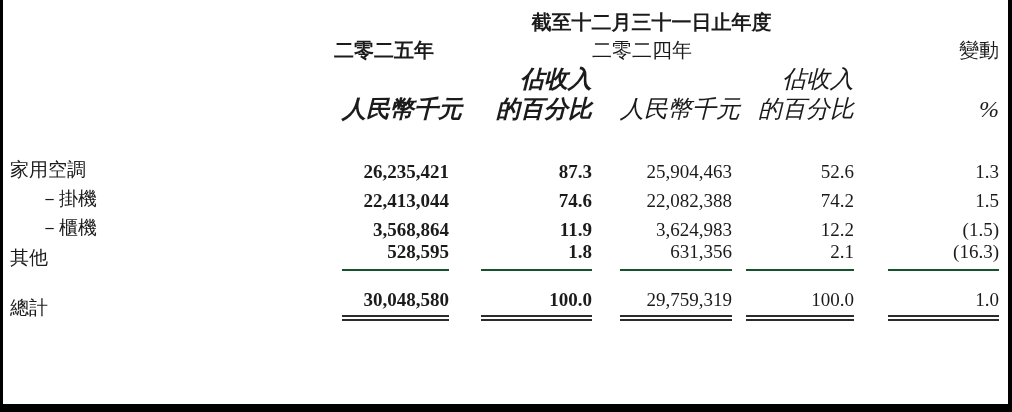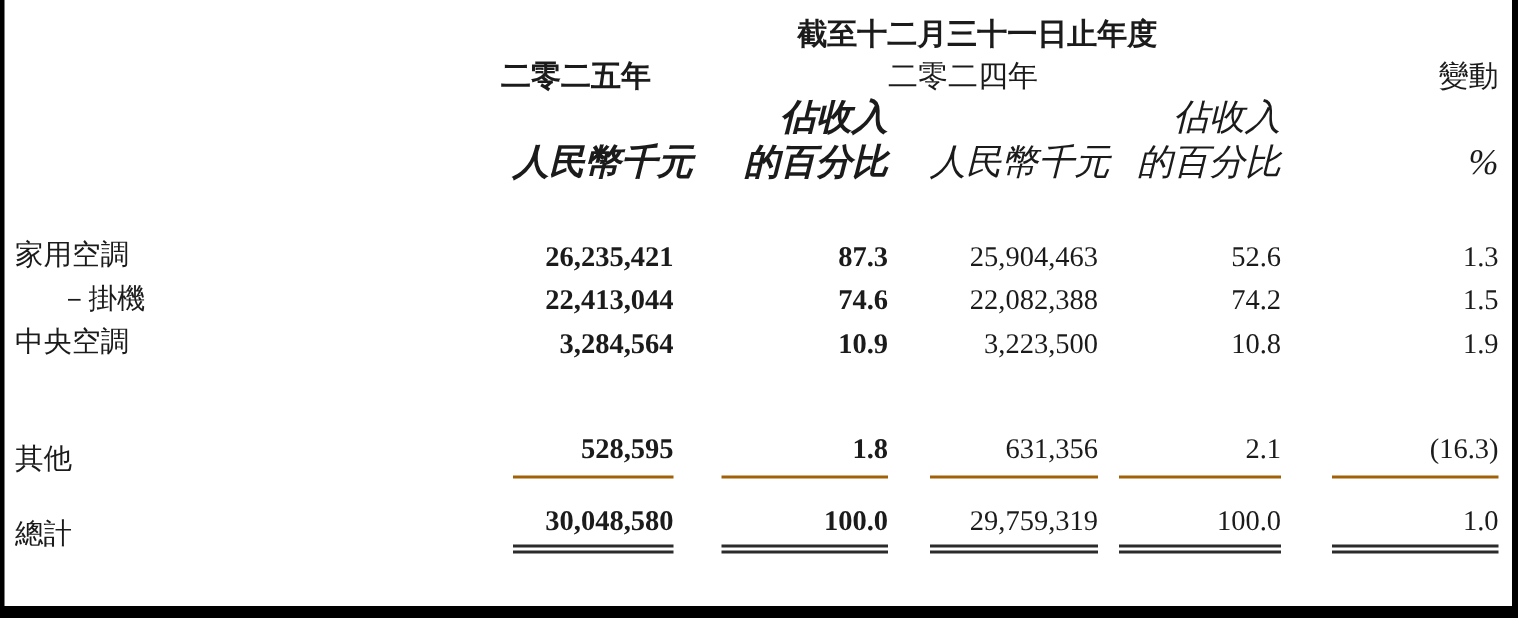--- a/index.html
+++ b/index.html
@@ -53,23 +53,22 @@
   .title-cell { text-align: center; }
   .year25 { text-align: left; }
   .year24 { text-align: left; padding-right: 90px; }
   .chg-cell { text-align: right; }
 
   .ital { font-style: italic; font-size: 24px; line-height: 1.25; }
   .b { font-weight: 700; }
 
   .cellline { display: block; text-align: right; }
   tr.ruled .cellline {
-    border-bottom: 2px solid #a16207;
+    border-bottom: 2px solid #14532d;
     padding-bottom: 6px;
-    margin-top: 48px;
   }
   tr.total-row .cellline {
     border-bottom: 6px double #2b2b2b;
     padding-bottom: 4px;
   }
   td.label { text-align: left; padding-left: 4px; }
   td.label.indent { padding-left: 34px; }
 </style>
 </head>
 <body>
@@ -130,30 +129,30 @@
 
     <tr class="data">
       <td class="label indent">－掛機</td>
       <td class="num c1 b">22,413,044</td>
       <td class="num c2 b">74.6</td>
       <td class="num c3">22,082,388</td>
       <td class="num c4">74.2</td>
       <td class="num c5">1.5</td>
     </tr>
 
+    <tr class="data">
+      <td class="label indent">－櫃機</td>
+      <td class="num c1 b">3,568,864</td>
+      <td class="num c2 b">11.9</td>
+      <td class="num c3">3,624,983</td>
+      <td class="num c4">12.2</td>
+      <td class="num c5">(1.5)</td>
+    </tr>
 
 
-    <tr class="data">
-      <td class="label">中央空調</td>
-      <td class="num c1 b">3,284,564</td>
-      <td class="num c2 b">10.9</td>
-      <td class="num c3">3,223,500</td>
-      <td class="num c4">10.8</td>
-      <td class="num c5">1.9</td>
-    </tr>
 
     <tr class="data ruled">
       <td class="label">其他</td>
       <td class="num c1">
         <span class="cellline b">528,595</span>
           </td>
       <td class="num c2">
         <span class="cellline b">1.8</span>
           </td>
       <td class="num c3">

